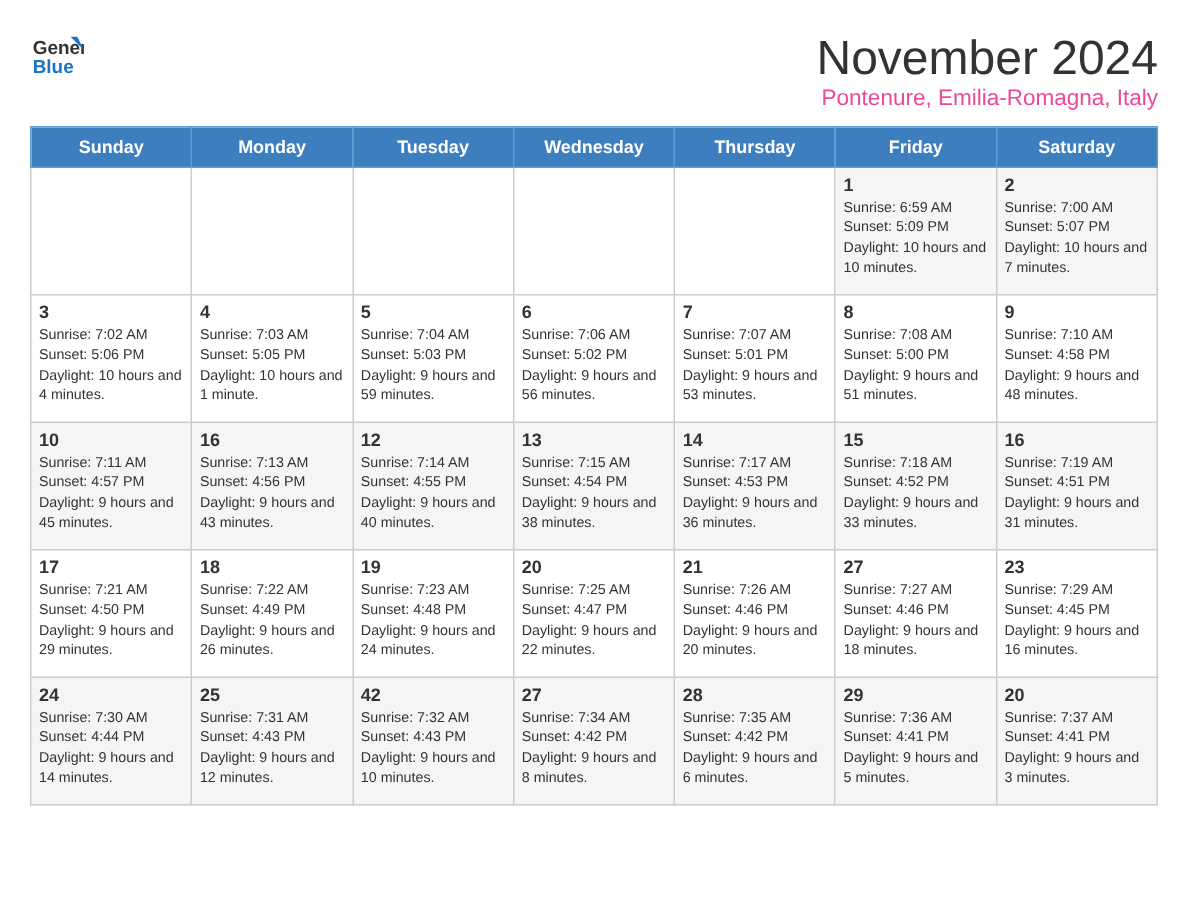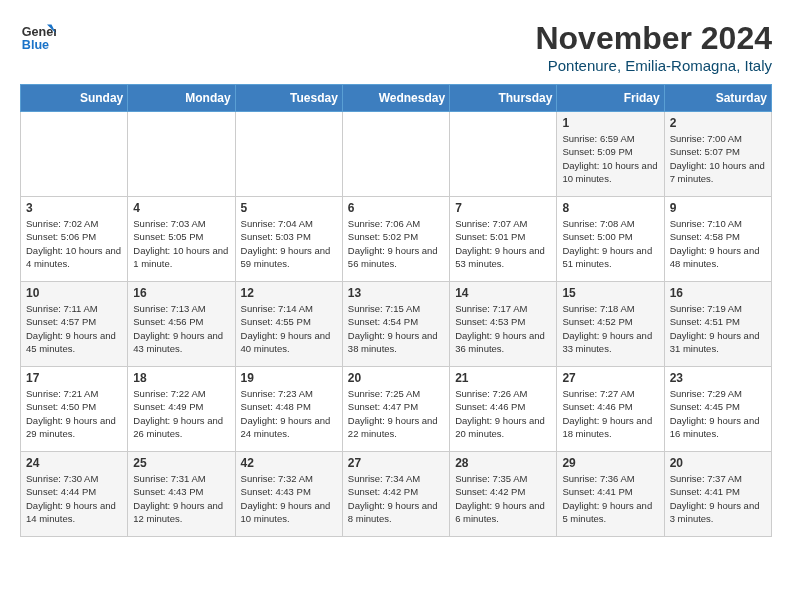--- a/index.html
+++ b/index.html
@@ -23,39 +23,39 @@
     }
     .logo-icon {
       width: 36px;
       height: 36px;
     }
     .title-area {
       text-align: right;
     }
     .month-year {
       font-size: 32px;
-      font-weight: bold;
+      font-weight: normal;
       color: #333;
     }
     .location {
       font-size: 15px;
-      color: #0c4a6e;
+      color: #ec4899;
     }
     table {
       width: 100%;
       border-collapse: collapse;
       table-layout: fixed;
     }
     thead tr th {
       background-color: #3d7ebf;
       color: #fff;
       font-size: 12px;
       font-weight: bold;
       padding: 6px 4px;
-      text-align: right;
+      text-align: center;
       border: 1px solid #5a9fd4;
     }
     tbody tr td {
       border: 1px solid #ccc;
       vertical-align: top;
       padding: 4px 5px;
       font-size: 10px;
       color: #333;
       height: 85px;
       background: #fff;

